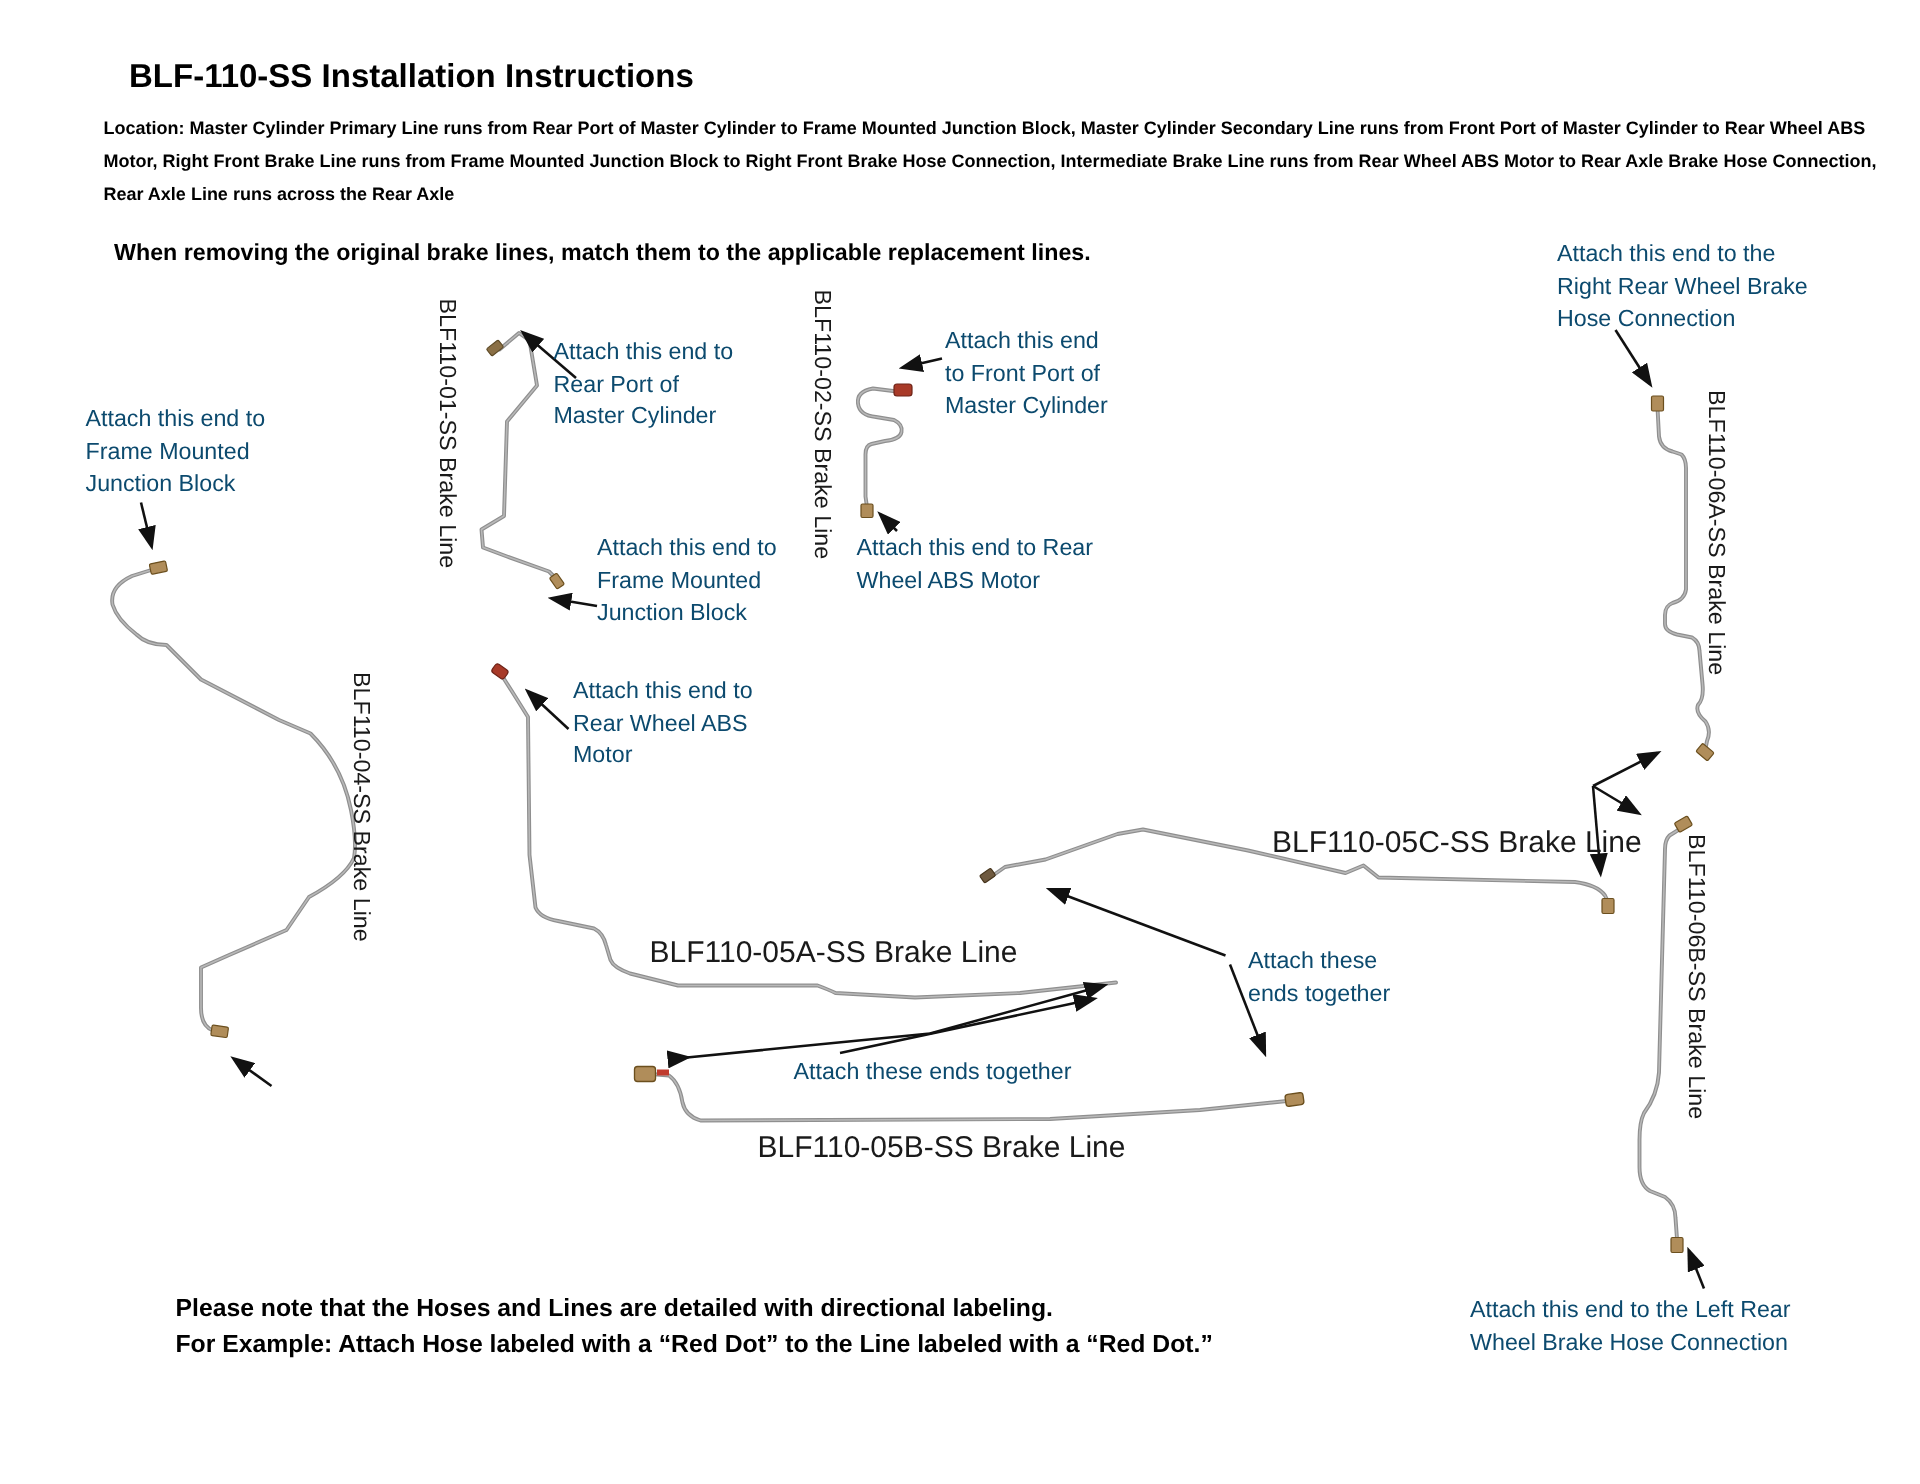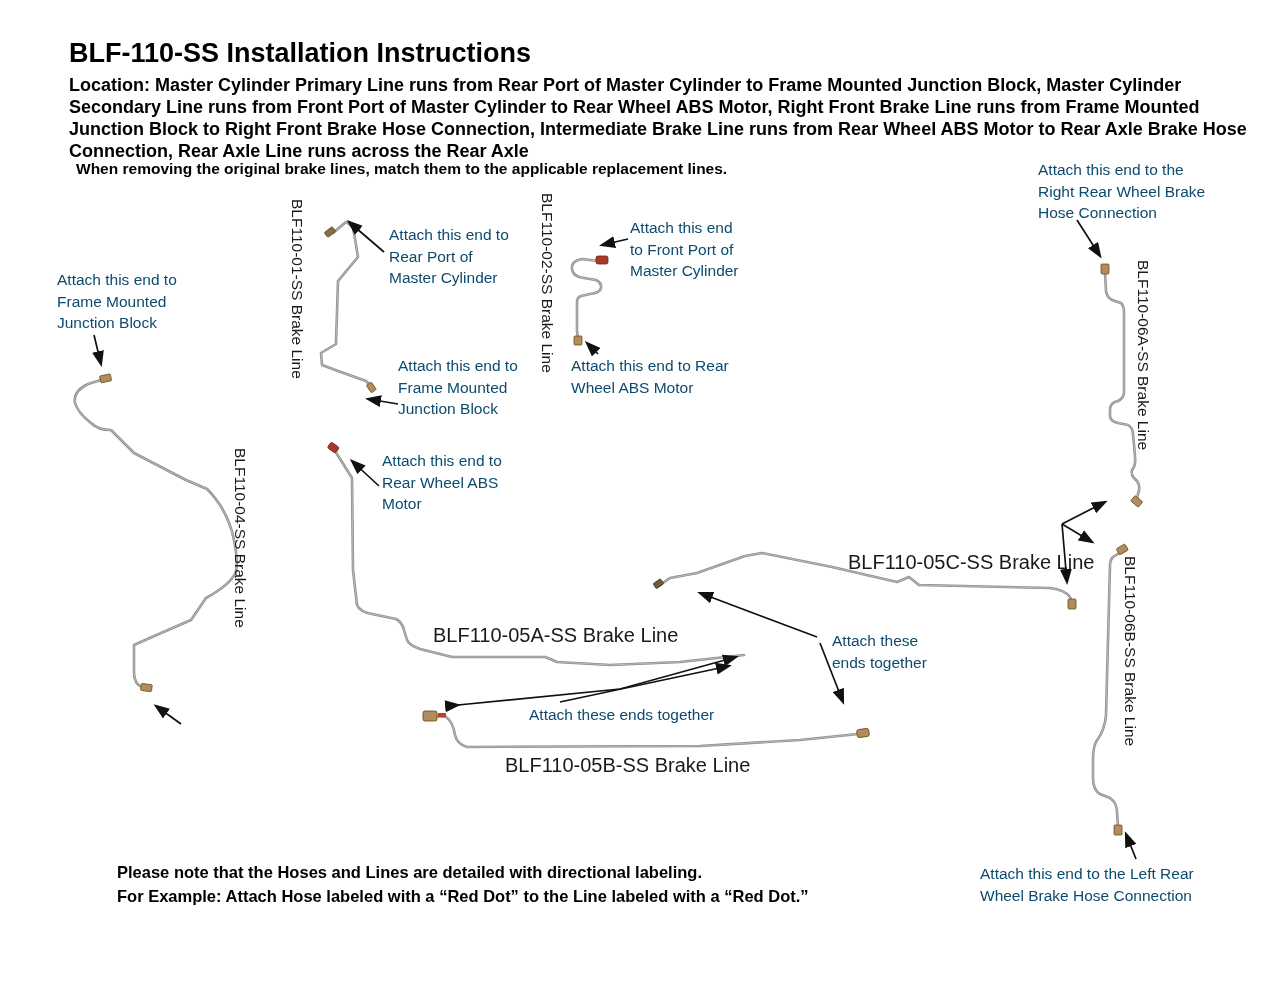--- a/index.html
+++ b/index.html
@@ -1,22 +1,22 @@
 <!DOCTYPE html>
 <html><head>
 <meta charset="utf-8">
 <style>
   html,body{margin:0;padding:0;background:#ffffff;}
   #canvas{
     position:relative;width:1280px;height:989px;background:#ffffff;overflow:hidden;
     font-family:"Liberation Sans","DejaVu Sans",sans-serif;color:#111;
   }
   .abs{position:absolute;}
-  .title{font-size:27px;font-weight:bold;letter-spacing:0px;color:#000;}
-  .bold-par{font-size:18px;font-weight:bold;line-height:22px;color:#000;}
+  .title{font-size:22px;font-weight:bold;letter-spacing:0px;color:#000;margin-left:17px;}
+  .bold-par{font-size:12px;font-weight:bold;line-height:22px;color:#000;}
   .intro{font-size:15.5px;font-weight:bold;color:#000;}
   .ann{font-size:15.5px;font-weight:normal;line-height:21.5px;color:#0c4a6e;}
   .plabel{font-size:20px;font-weight:normal;color:#1a1a1a;white-space:nowrap;}
   .vlabel{
     font-size:15.5px;font-weight:normal;color:#1a1a1a;white-space:nowrap;
     writing-mode:vertical-rl;text-orientation:sideways;
   }
   .footer{font-size:16.5px;font-weight:bold;line-height:24px;color:#000;}
   svg{position:absolute;left:0;top:0;}
   .bl{fill:none;stroke:#8f8f8f;stroke-width:2.6;stroke-linejoin:round;stroke-linecap:round;}
@@ -115,21 +115,21 @@
   <div class="abs title" style="left:69px;top:38px;width:700px;">BLF-110-SS Installation Instructions</div>
 
   <div class="abs bold-par" style="left:69px;top:74px;width:1190px;">Location: Master Cylinder Primary Line runs from Rear Port of Master Cylinder to Frame Mounted Junction Block, Master Cylinder Secondary Line runs from Front Port of Master Cylinder to Rear Wheel ABS Motor, Right Front Brake Line runs from Frame Mounted Junction Block to Right Front Brake Hose Connection, Intermediate Brake Line runs from Rear Wheel ABS Motor to Rear Axle Brake Hose Connection, Rear Axle Line runs across the Rear Axle</div>
 
   <div class="abs intro" style="left:76px;top:160px;width:760px;">When removing the original brake lines, match them to the applicable replacement lines.</div>
 
   <div class="abs ann" style="left:1038px;top:159px;width:185px;">Attach this end to the Right Rear Wheel Brake Hose Connection</div>
 
   <div class="abs ann" style="left:57px;top:269px;width:145px;">Attach this end to Frame Mounted Junction Block</div>
 
-  <div class="abs ann" style="left:389px;top:224px;width:125px;">Attach this end to Rear Port of Master Cylinder</div>
+  <div class="abs ann" style="left:369px;top:224px;width:125px;">Attach this end to Rear Port of Master Cylinder</div>
 
   <div class="abs ann" style="left:630px;top:217px;width:112px;">Attach this end to Front Port of Master Cylinder</div>
 
   <div class="abs ann" style="left:571px;top:355px;width:180px;">Attach this end to Rear Wheel ABS Motor</div>
 
   <div class="abs ann" style="left:398px;top:355px;width:135px;">Attach this end to Frame Mounted Junction Block</div>
 
   <div class="abs ann" style="left:382px;top:450px;width:135px;">Attach this end to Rear Wheel ABS Motor</div>
 
 

